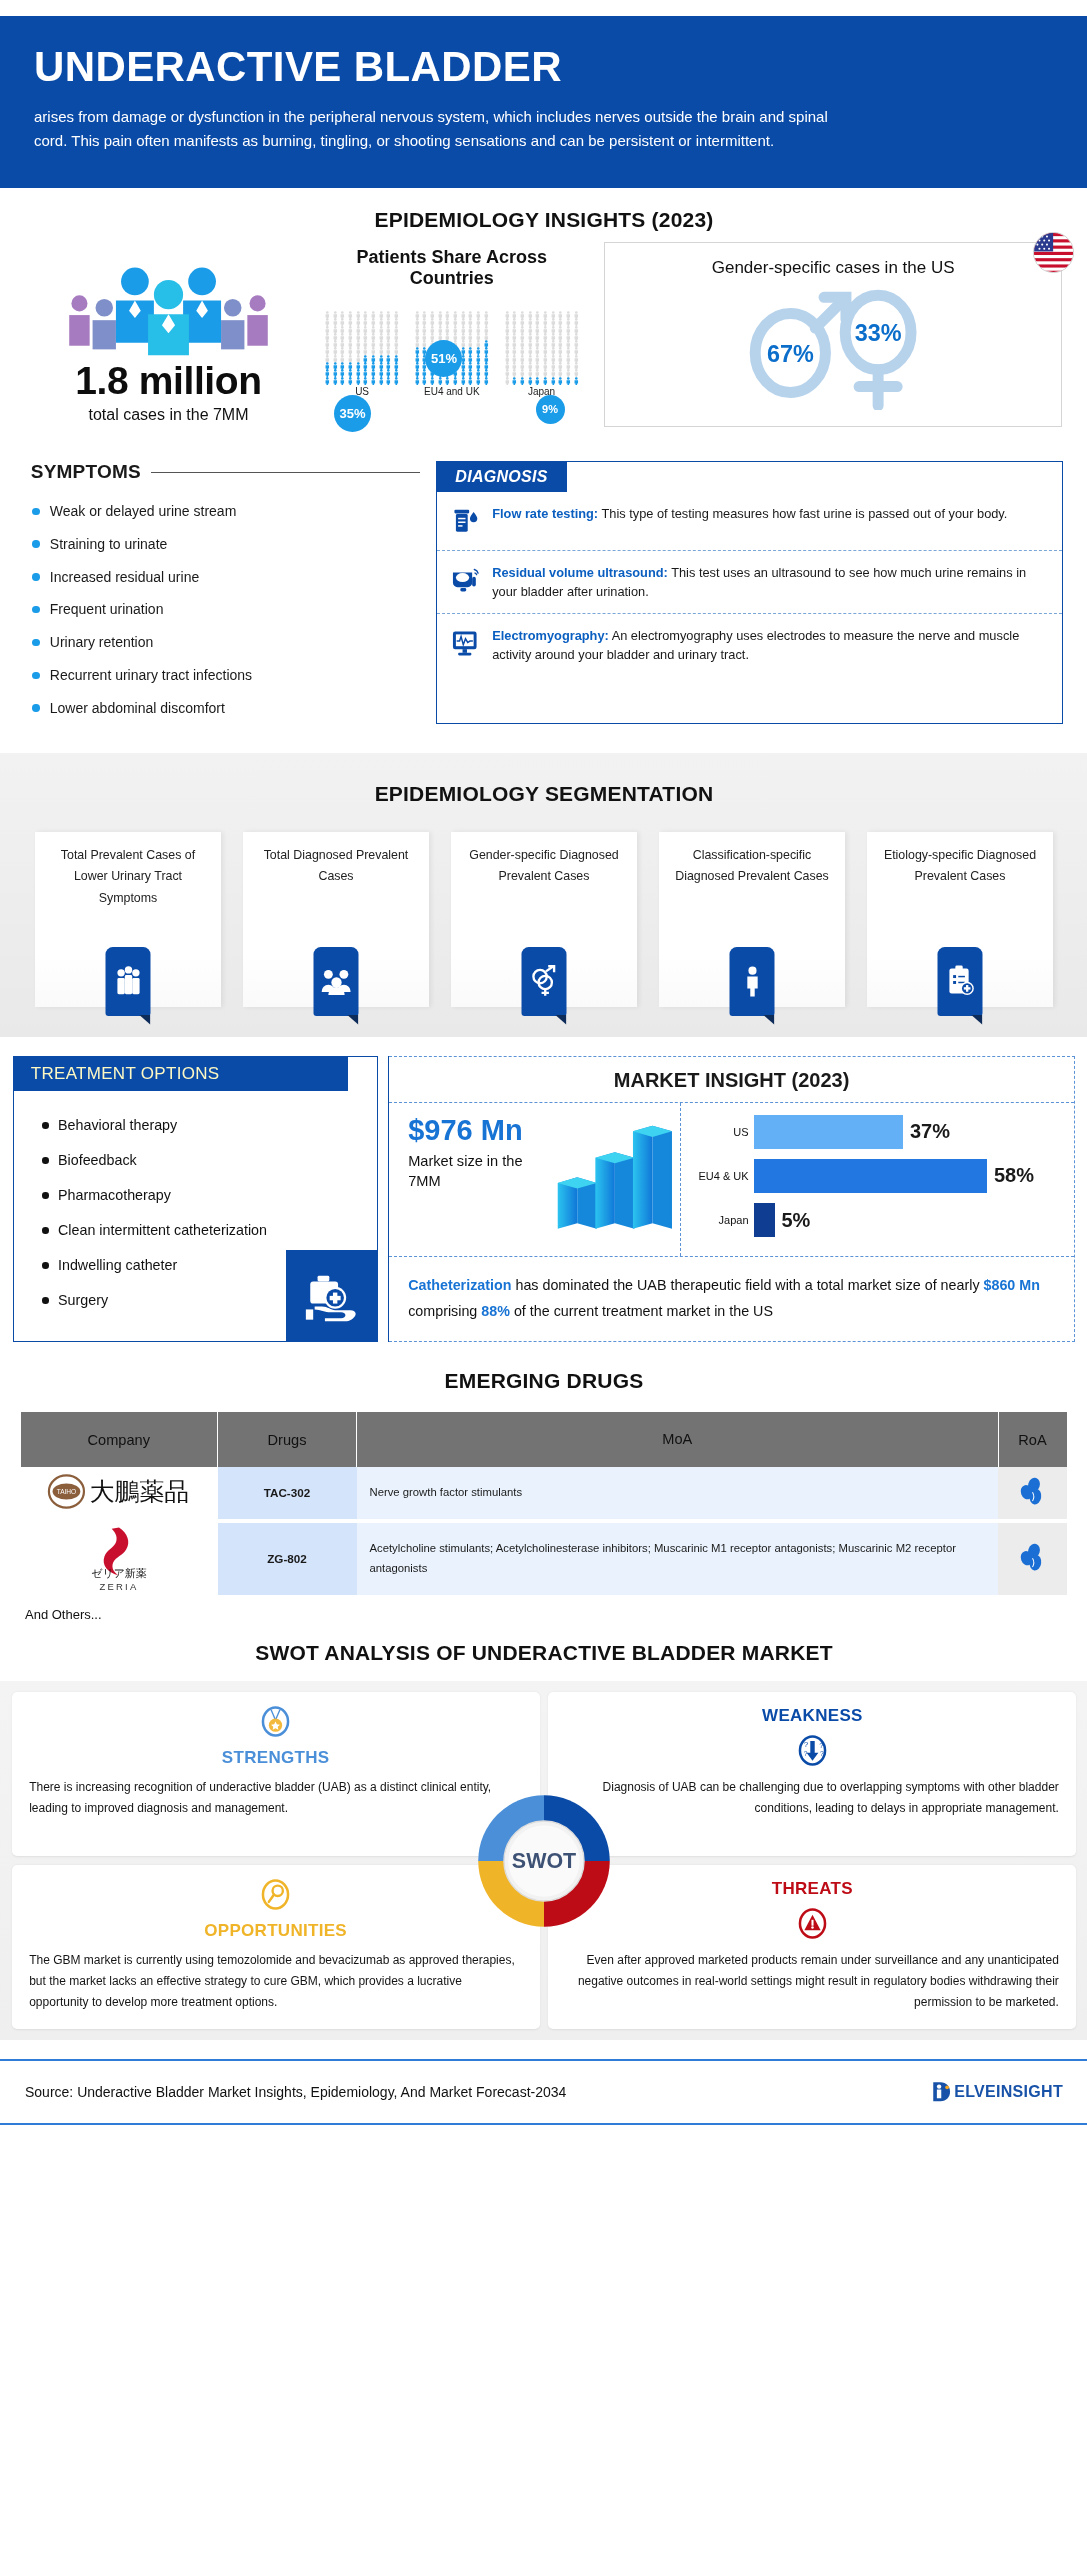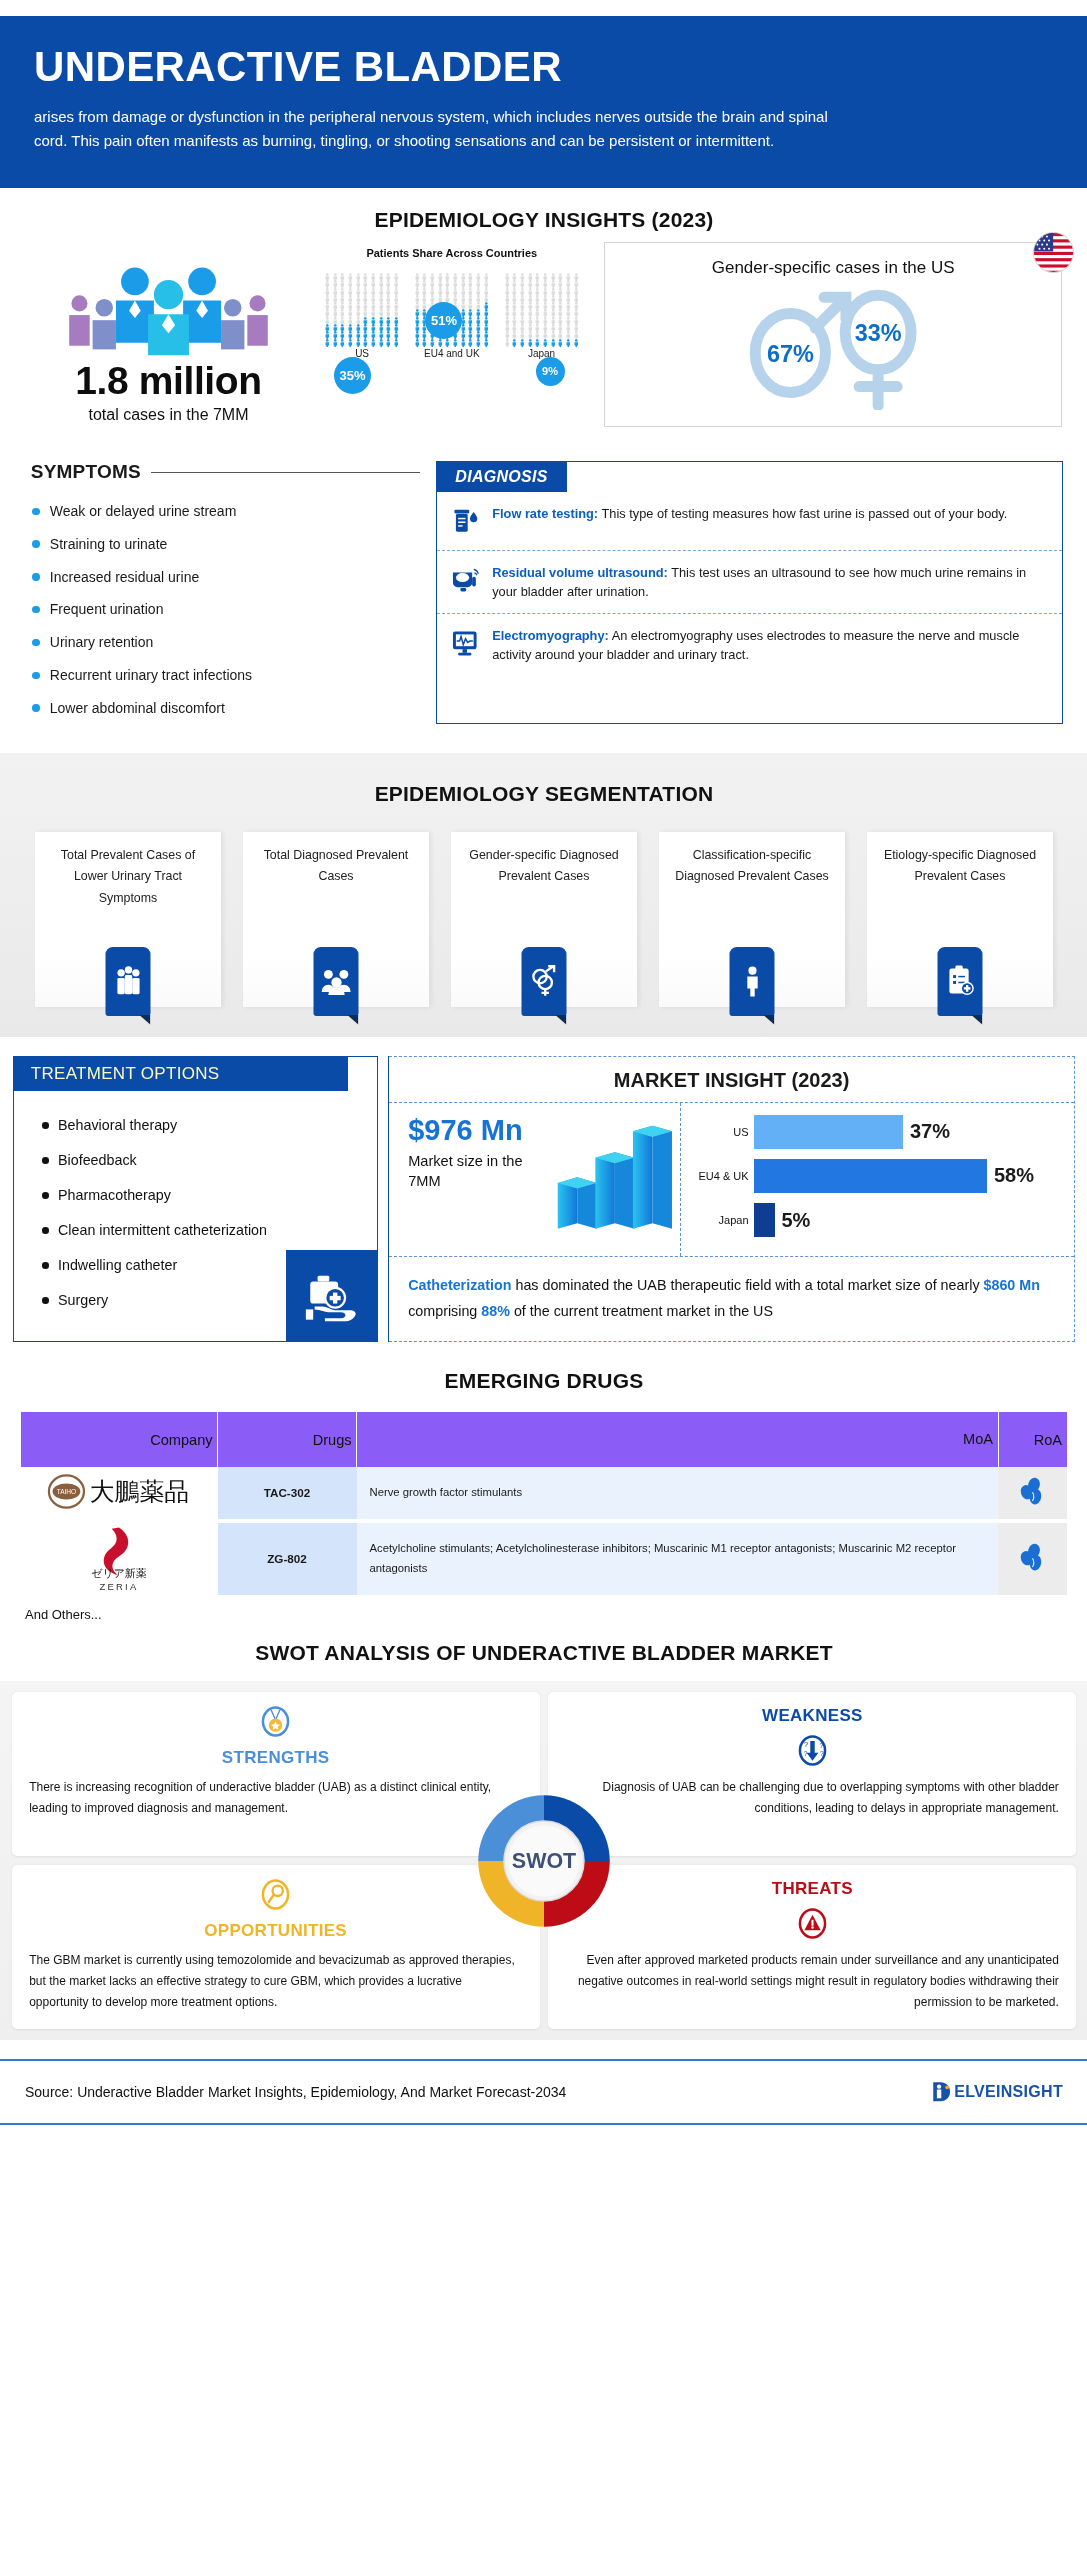--- a/index.html
+++ b/index.html
@@ -56,22 +56,22 @@
   }
   .people-group { width: 219px; height: 95px; }
   .bignum {
     font-size: 39px; font-weight: bold; color: #0d0d0d;
     line-height: 1; margin-top: 4.4px; letter-spacing: -0.4px;
   }
   .bignum-sub { font-size: 16px; color: #111; margin-top: 6.6px; }
 
   .epi-mid { width: 270px; padding-top: 4.4px; }
   .epi-mid h3 {
-    text-align: center; font-size: 11px; font-weight: bold;
-    margin-bottom: 12px; color: #111;
+    text-align: center; font-size: 18px; font-weight: bold;
+    margin-bottom: 20px; color: #111;
   }
   .picto-wrap { display: flex; justify-content: space-between; padding: 0 7.3px; position: relative; }
   .picto-col { position: relative; width: 76px; }
   .picto-grid { display: grid; grid-template-columns: repeat(10, 1fr); gap: 0.7px 0.7px; }
   .picto-grid i { display: block; width: 6.6px; height: 6.6px; }
   .picto-badge {
     position: absolute;
     border-radius: 50%;
     background: #1B9CE8;
     color: #fff;
@@ -201,22 +201,22 @@
   .bar { height: 34px; }
   .bar-val { font-size: 20px; font-weight: bold; padding-left: 6.6px; }
   .mk-note { padding: 14.6px 17.5px 16px 19px; font-size: 14.3px; line-height: 1.85; color: #111; }
   .mk-note b { color: #1773D4; }
 
   
   .drugs { padding: 11.7px 0 2.9px 0; }
   .drugs .sec-title { margin-bottom: 19px; }
   table.dtab { width: 1047px; margin: 0 auto; border-collapse: collapse; }
   table.dtab th {
-    background: #8b5cf6; font-weight: 400; font-size: 14.6px; color: #111;
-    padding: 14.6px 4.4px; border-right: 1.5px solid #fff; text-align: right;
+    background: #737373; font-weight: 400; font-size: 14.6px; color: #111;
+    padding: 14.6px 4.4px; border-right: 1.5px solid #fff;
   }
   table.dtab td { vertical-align: middle; }
   .c-company { width: 197px; }
   .c-drug { width: 139px; background: #D4E4FB; text-align: center; font-size: 11.7px; font-weight: bold; padding: 19px 5.8px; }
   .c-moa { background: #EAF3FD; font-size: 11.3px; line-height: 1.75; padding: 16px 13px; }
   .c-roa { width: 69px; background: #ECECEC; text-align: center; }
   .drow td { border-bottom: 4.4px solid #fff; }
   .and-others { font-size: 13px; padding: 8.8px 0 0 25px; color: #111; }
 
   

